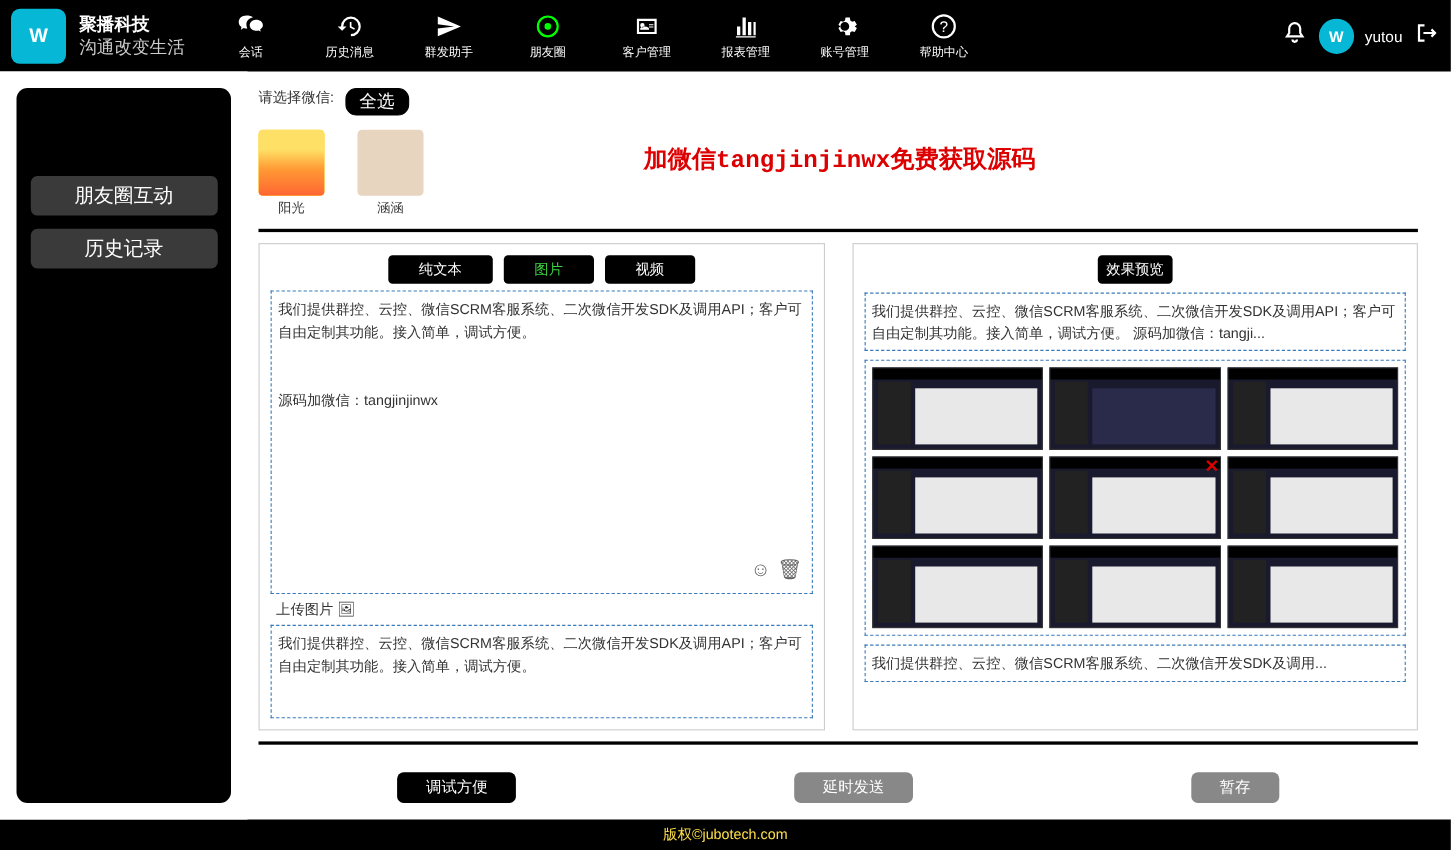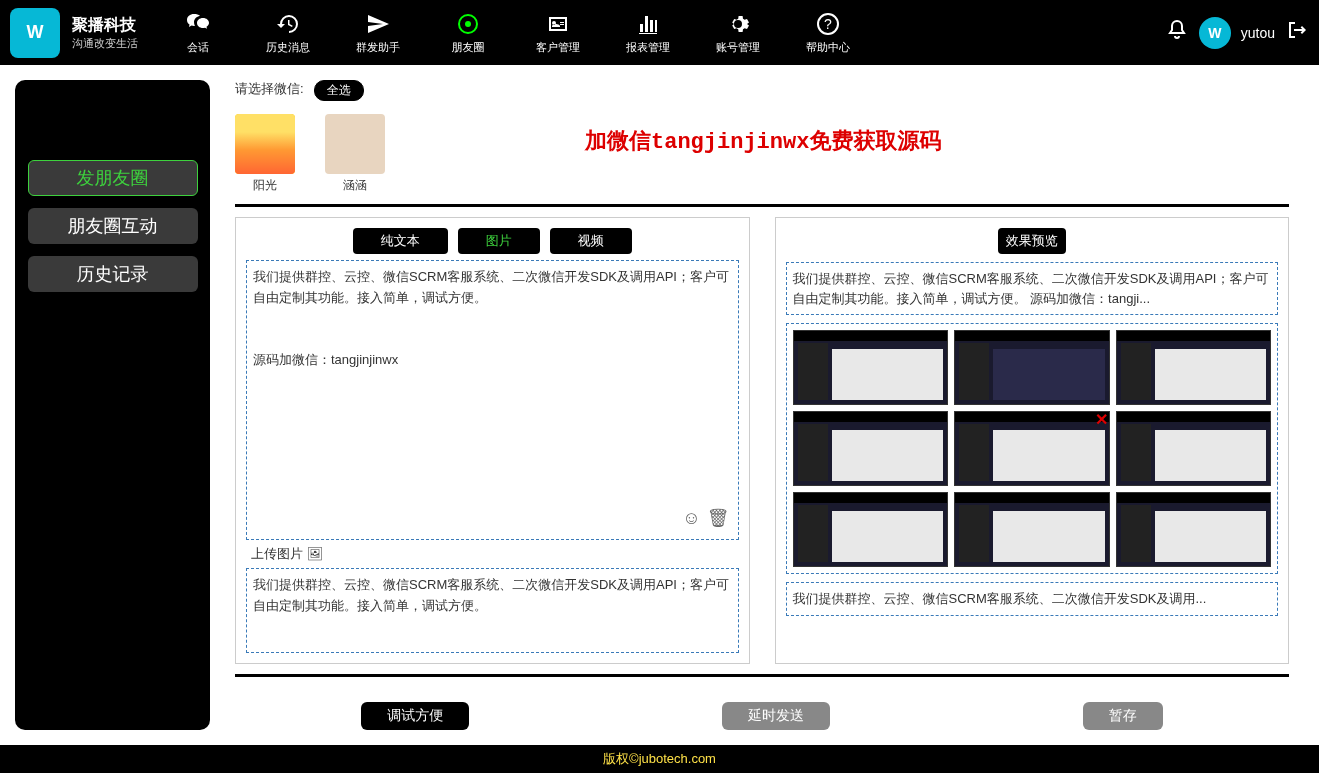--- a/index.html
+++ b/index.html
@@ -3,21 +3,21 @@
   <meta charset="utf-8">
   <style>
     * { margin: 0; padding: 0; box-sizing: border-box; }
     body { font-family: "Microsoft YaHei", Arial, sans-serif; background: #fff; width: 1319px; height: 773px; overflow: hidden; font-size: 14px; }
     
     
     .header { background: #000; height: 65px; display: flex; align-items: center; padding: 0 10px; color: #fff; }
     .logo-box { width: 50px; height: 50px; background: #06b8d6; border-radius: 8px; display: flex; align-items: center; justify-content: center; font-weight: bold; color: #fff; font-size: 18px; }
     .brand { margin-left: 12px; margin-right: 20px; }
     .brand-title { font-size: 16px; font-weight: bold; }
-    .brand-sub { font-size: 11px; color: #ccc; }
+    .brand-sub { font-size: 16px; color: #ccc; }
     .nav-items { display: flex; gap: 30px; margin-left: 10px; }
     .nav-item { display: flex; flex-direction: column; align-items: center; cursor: pointer; min-width: 60px; }
     .nav-icon { font-size: 22px; height: 28px; display: flex; align-items: center; justify-content: center; }
     .nav-label { font-size: 11px; margin-top: 2px; }
     .nav-icon.green { color: #0f0; }
     .header-right { margin-left: auto; display: flex; align-items: center; gap: 10px; }
     .bell-icon { font-size: 22px; }
     .user-avatar { width: 32px; height: 32px; background: #06b8d6; border-radius: 50%; display: flex; align-items: center; justify-content: center; font-size: 14px; font-weight: bold; }
     .username { font-size: 14px; }
     .logout-icon { font-size: 20px; }
@@ -30,21 +30,21 @@
     .sidebar-inner { background: #000; height: 100%; border-radius: 10px; padding-top: 80px; display: flex; flex-direction: column; align-items: center; gap: 12px; }
     .side-btn { width: 170px; height: 36px; border-radius: 6px; display: flex; align-items: center; justify-content: center; font-size: 18px; cursor: pointer; }
     .side-btn.active { background: #3a3a3a; color: #3dd13d; border: 1px solid #3dd13d; }
     .side-btn.inactive { background: #3a3a3a; color: #fff; }
     
     
     .content { flex: 1; padding: 10px 30px 10px 10px; display: flex; flex-direction: column; }
     
     .select-row { display: flex; align-items: flex-start; padding: 5px 0; }
     .select-label { color: #333; font-size: 13px; margin-right: 10px; }
-    .select-all { background: #000; color: #fff; border-radius: 10px; padding: 1px 12px; font-size: 12px; border: 1px solid #000; cursor: pointer; }
+    .select-all { background: #000; color: #fff; border-radius: 10px; padding: 1px 12px; font-size: 16px; border: 1px solid #000; cursor: pointer; }
     
     .avatar-row { display: flex; gap: 30px; margin-top: 8px; align-items: flex-start; }
     .avatar-item { display: flex; flex-direction: column; align-items: center; cursor: pointer; }
     .avatar-img { width: 60px; height: 60px; background: #e8d5c0; border-radius: 4px; }
     .avatar-img.yellow { background: #ffcc00; position: relative; overflow: hidden; }
     .avatar-img.yellow::after { content: ""; position: absolute; inset: 0; background: linear-gradient(180deg, #ffe066 30%, #ff9933 60%, #ff6633 100%); }
     .avatar-name { font-size: 12px; margin-top: 3px; color: #333; }
     
     .red-banner { color: #d00; font-size: 22px; font-weight: bold; margin-left: 200px; margin-top: 20px; font-family: Liberation Mono, monospace; }
     
@@ -175,21 +175,20 @@
     <span class="logout-icon"><svg viewBox="0 0 24 24">
           <path d="M10 4H4v16h6v-2H6V6h4zm7 4l-1.4 1.4L17.2 11H9v2h8.2l-1.6 1.6L17 16l4-4z"></path>
         </svg></span>
   </div>
 </div>
 
 <div class="main">
 
   <div class="sidebar">
     <div class="sidebar-inner">
-      <div class="side-btn active">发朋友圈</div>
       <div class="side-btn inactive">朋友圈互动</div>
       <div class="side-btn inactive">历史记录</div>
     </div>
   </div>
 
   <div class="content">
     <div class="select-row">
       <span class="select-label">请选择微信:</span>
       <span class="select-all">全选</span>
     </div>

